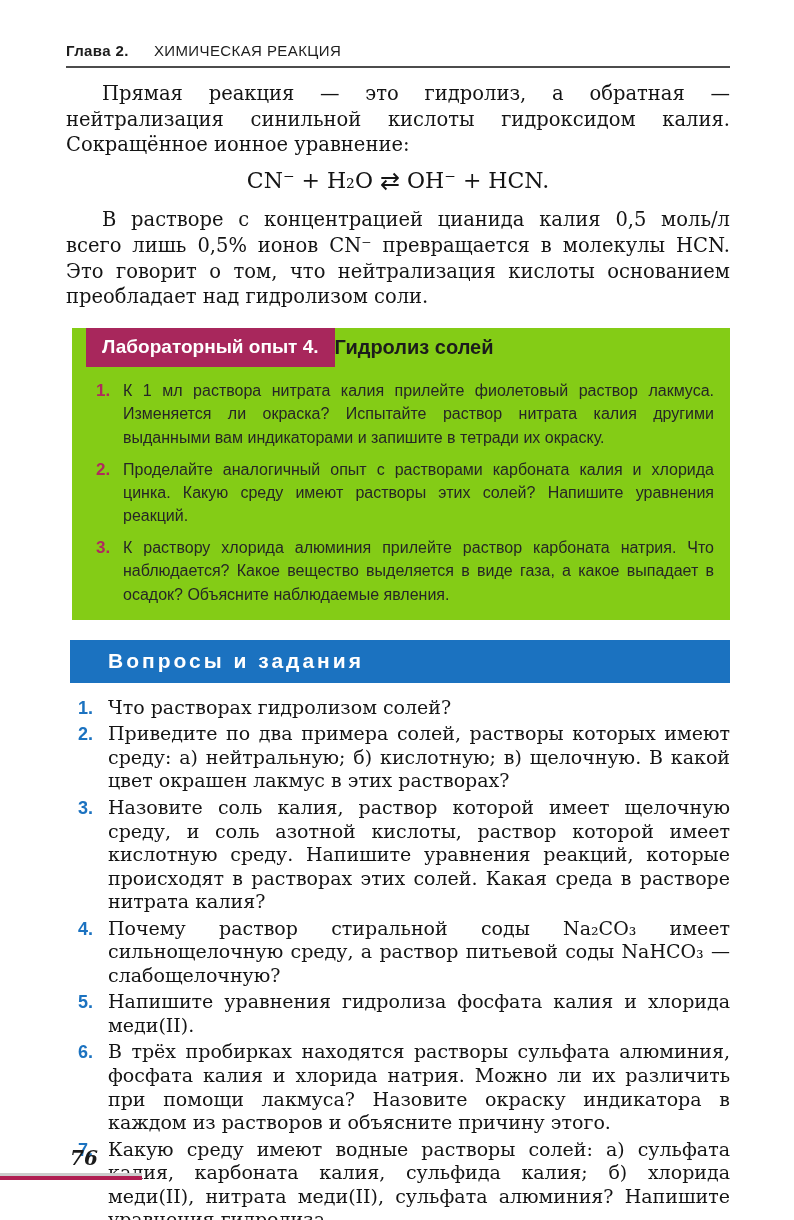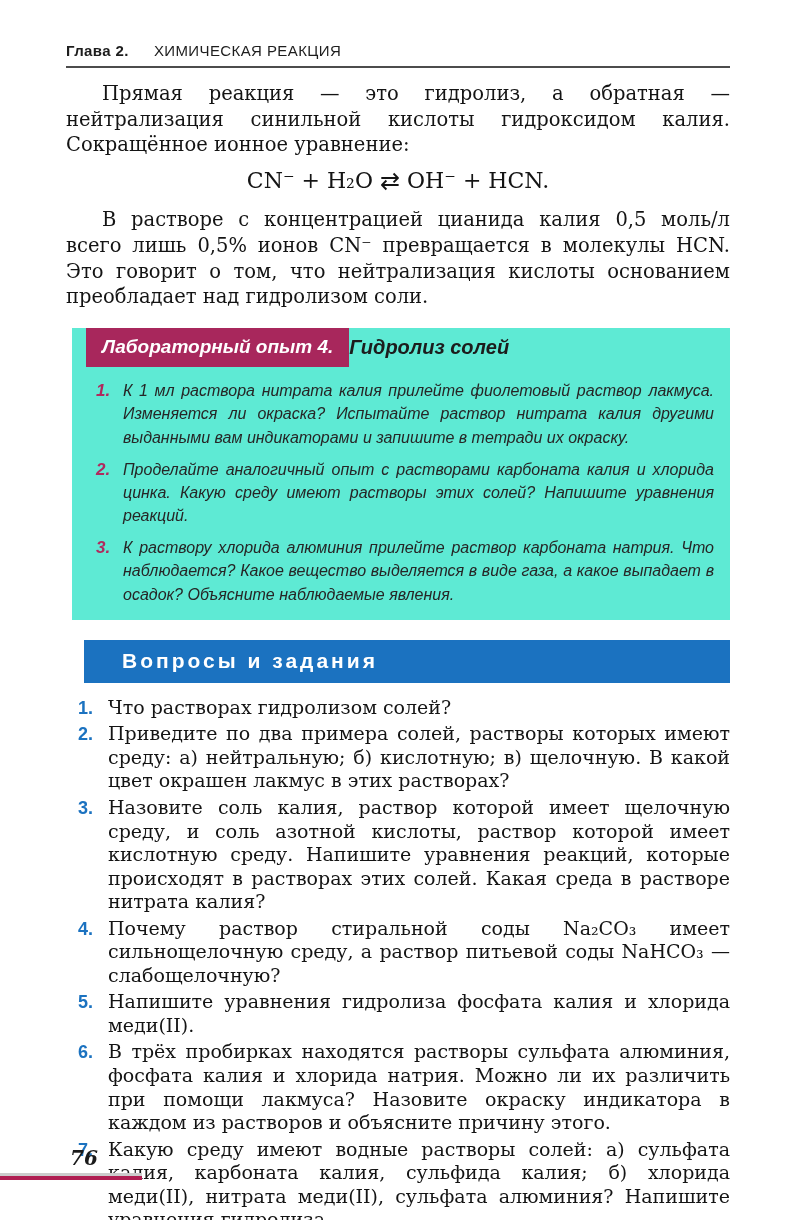--- a/index.html
+++ b/index.html
@@ -33,23 +33,22 @@
     margin: 8px 0 0 0; white-space: nowrap;
   }
   .equation .arrow {
     font-family: "DejaVu Sans", sans-serif;
     font-size: 24px; padding: 0 7px; position: relative; top: 1px;
   }
 
   
   .lab-box {
     margin: 18px 0 0 6px;
-    background: #5eead4;
+    background: #84cc16;
     padding: 0 16px 14px 14px;
-    font-style: italic;
   }
   .lab-header { display: flex; align-items: center; }
   .lab-badge {
     display: inline-block;
     background: #a8275c; color: #ffffff;
     font-family: "Liberation Sans", sans-serif;
     font-weight: bold; font-size: 19px;
     padding: 8px 16px 9px 16px;
   }
   .lab-title {
@@ -63,21 +62,21 @@
     font-size: 16px; line-height: 1.45; color: #262626;
     text-align: justify;
   }
   .lab-num {
     position: absolute; left: 0; top: 0;
     color: #b02a5e; font-weight: bold; font-size: 17px;
   }
 
   
   .q-bar {
-    margin: 20px 0 0 18px;
+    margin: 20px 0 0 4px;
     background: #1b72c0; color: #ffffff;
     font-family: "Liberation Sans", sans-serif;
     font-weight: bold; font-size: 21px; letter-spacing: 3px;
     padding: 9px 0 10px 38px;
   }
   .q-list { list-style: none; margin: 13px 0 0 12px; padding: 0; }
   .q-list li {
     position: relative; padding-left: 30px; margin-top: 3px;
     font-size: 19px; line-height: 1.24; text-align: justify;
   }

